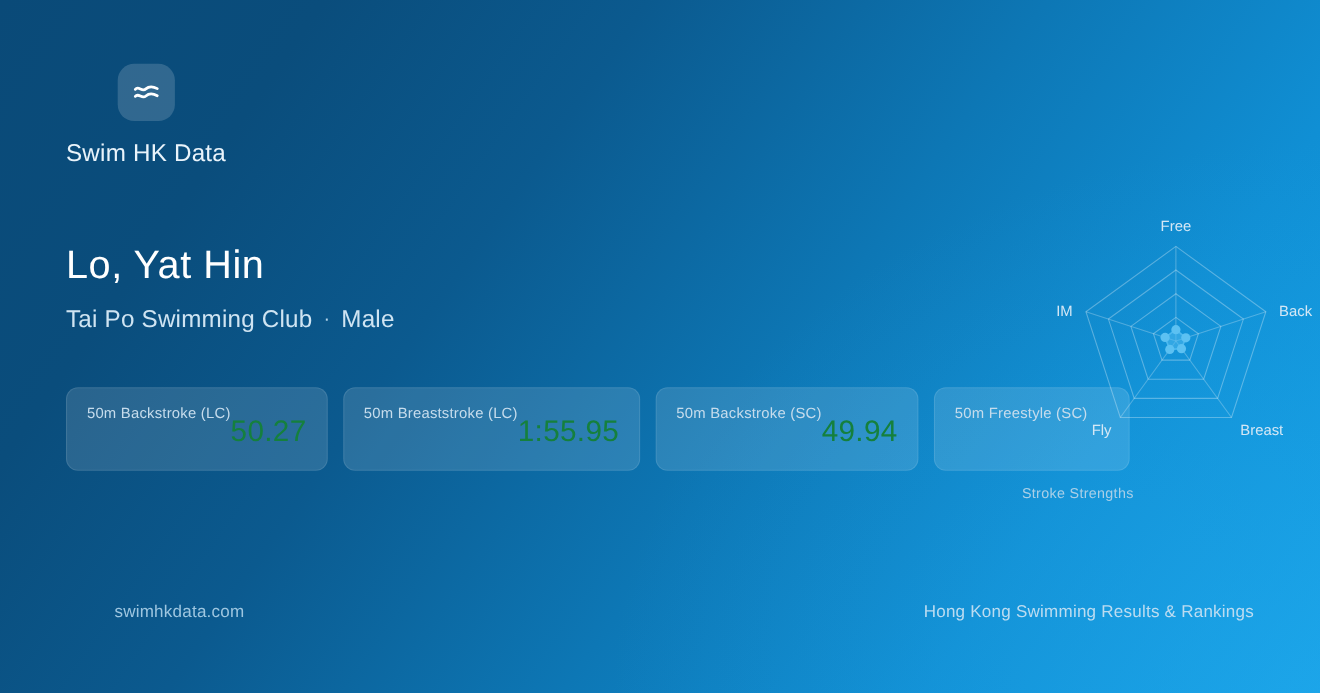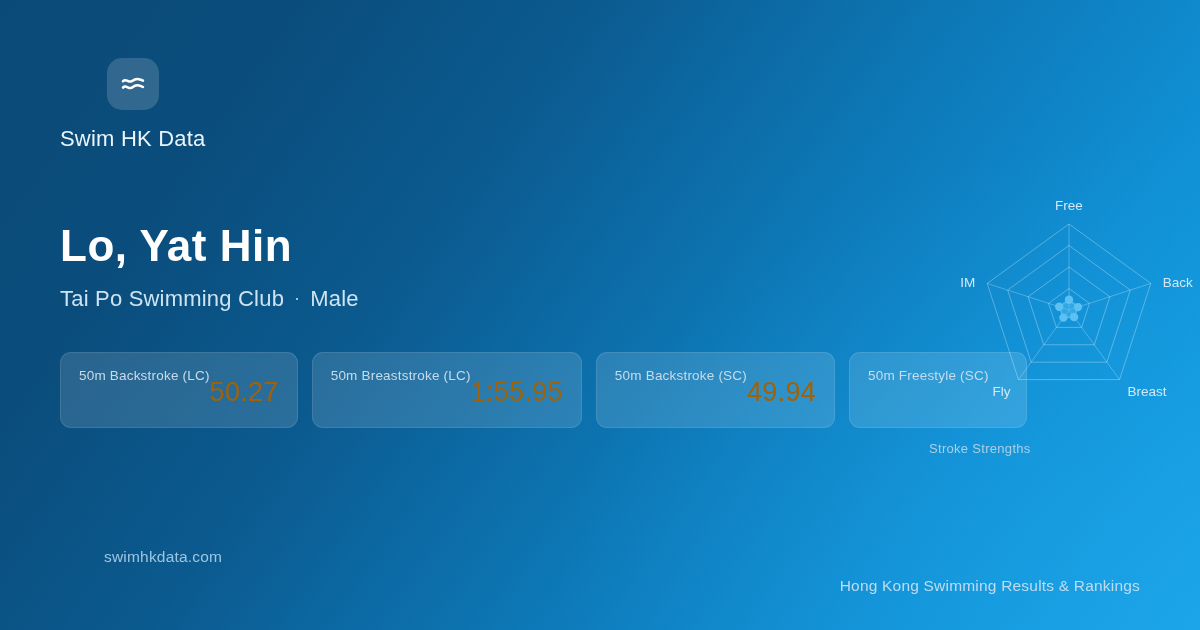--- a/index.html
+++ b/index.html
@@ -67,22 +67,22 @@
   }
 
   
   .athlete {
     position: absolute;
     left: 60px;
     top: 222px;
     max-width: 760px;
   }
   .athlete-name {
-    font-size: 44px;
-    font-weight: 700;
+    font-size: 36px;
+    font-weight: 400;
     line-height: 1.08;
     letter-spacing: 0.5px;
     color: #ffffff;
     white-space: nowrap;
   }
   .athlete-meta {
     margin-top: 16px;
     font-size: 22px;
     font-weight: 400;
     color: #cfe4f2;
@@ -117,21 +117,21 @@
     font-size: 13.5px;
     color: #c6dcec;
     letter-spacing: 0.2px;
     white-space: nowrap;
     line-height: 1;
   }
   .stat-value {
     margin-top: 10px;
     font-size: 27px;
     font-weight: 400;
-    color: #a16207;
+    color: #15803d;
     letter-spacing: 0.3px;
     line-height: 1;
     white-space: nowrap;
   }
 
   
   .radar-wrap {
     position: absolute;
     left: 929px;
     top: 176px;
@@ -165,21 +165,20 @@
     margin-left: 44px;
   }
   .footer-right {
     position: absolute;
     right: 60px;
     top: 548px;
     font-size: 15.5px;
     color: #bcdcf1;
     letter-spacing: 0.2px;
     text-align: right;
-    margin-top: 29px;
   }
 </style>
 </head>
 <body>
 
 <div class="bg-sheen"></div>
 
 <div class="stage">
 
   <div class="brand">

